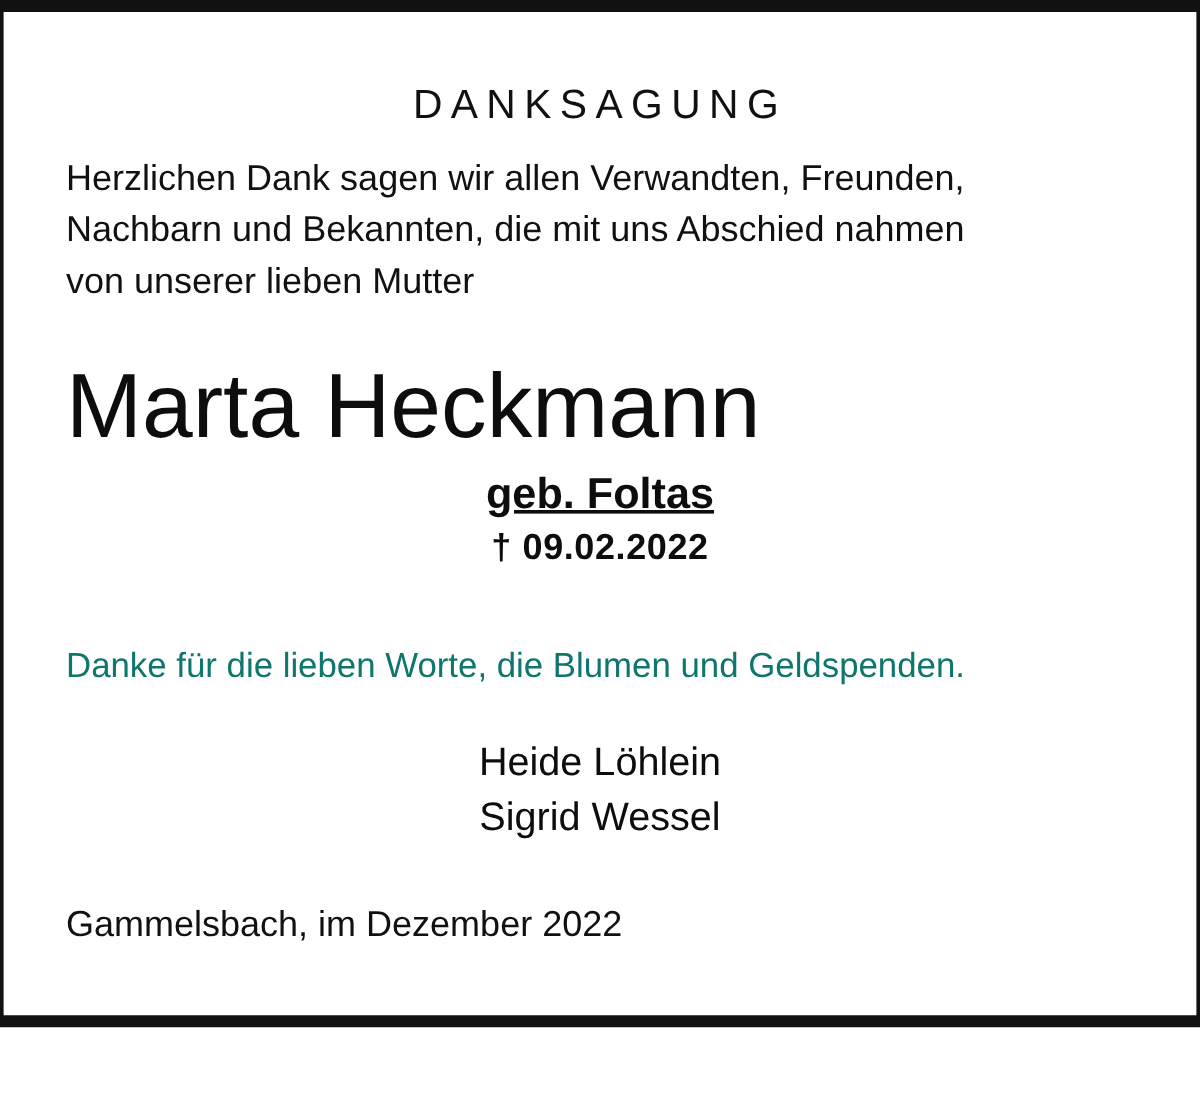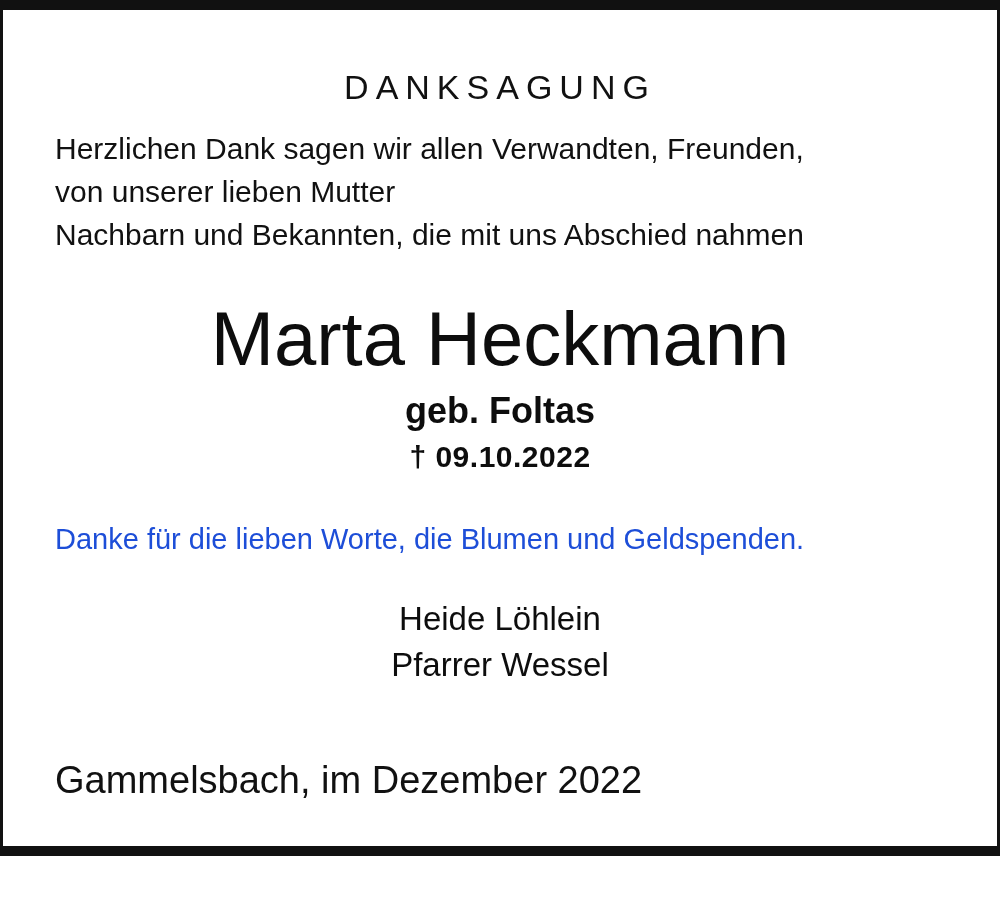--- a/index.html
+++ b/index.html
@@ -39,91 +39,91 @@
     margin-top: 20px;
     font-size: 30px;
     line-height: 1.44;
     color: #111111;
     font-weight: 400;
   }
   .intro div {
     white-space: nowrap;
   }
   .name {
-    text-align: center;
     font-size: 76px;
     font-weight: 400;
     line-height: 1.05;
     margin-top: 42px;
     color: #0d0d0d;
   }
   .maiden {
     text-align: center;
     font-size: 36px;
     font-weight: 700;
     margin-top: 12px;
     color: #0d0d0d;
+    text-decoration: underline;
   }
   .dates {
     text-align: center;
     font-size: 30px;
     font-weight: 700;
     margin-top: 8px;
     color: #0d0d0d;
     letter-spacing: 0.5px;
   }
   .thanks {
-    margin-top: 44px;
+    margin-top: 60px;
     font-size: 29px;
     line-height: 1.45;
-    color: #1d4ed8;
+    color: #0f766e;
   }
   .thanks p {
     margin: 0 0 26px 0;
   }
   .thanks p:last-child {
     margin-bottom: 0;
   }
   .signers {
     text-align: center;
     font-size: 33px;
     font-weight: 400;
     line-height: 1.38;
     margin-top: 36px;
     color: #0d0d0d;
   }
   .place {
-    font-size: 38px;
+    font-size: 30px;
     color: #111111;
     position: absolute;
     left: 52px;
-    bottom: 44px;
+    bottom: 58px;
   }
 </style>
 </head>
 <body>
 
 <div class="notice">
 
   <div class="heading">DANKSAGUNG</div>
 
   <div class="intro">
     <div>Herzlichen Dank sagen wir allen Verwandten, Freunden,</div>
+    <div>Nachbarn und Bekannten, die mit uns Abschied nahmen</div>
     <div>von unserer lieben Mutter</div>
-    <div>Nachbarn und Bekannten, die mit uns Abschied nahmen</div>
   </div>
 
   <div class="name">Marta Heckmann</div>
   <div class="maiden">geb. Foltas</div>
-  <div class="dates">† 09.10.2022</div>
+  <div class="dates">† 09.02.2022</div>
 
   <div class="thanks">
     <p>Danke für die lieben Worte, die Blumen und Geldspenden.</p>
   </div>
 
   <div class="signers">
     <div>Heide Löhlein</div>
-    <div>Pfarrer Wessel</div>
+    <div>Sigrid Wessel</div>
   </div>
 
   <div class="place">Gammelsbach, im Dezember 2022</div>
 
 </div>
 
 </body></html>

